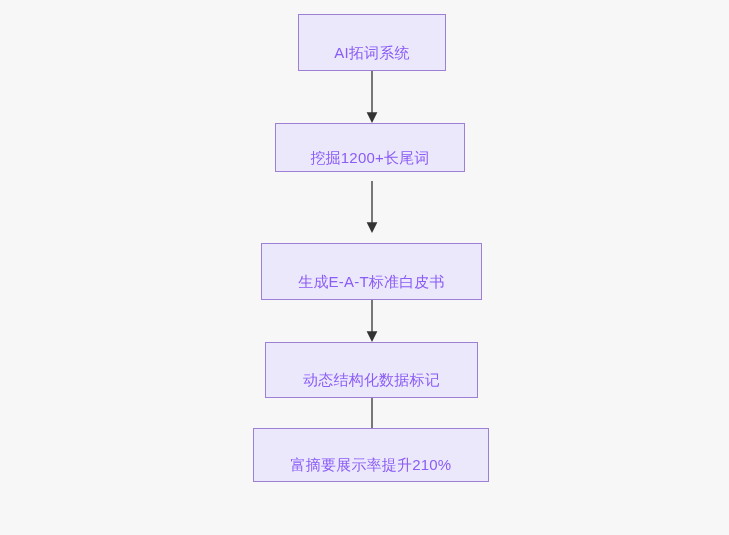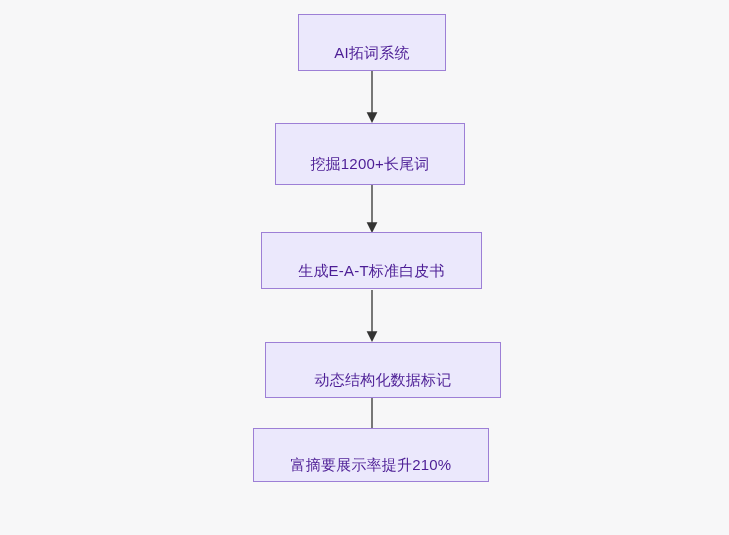--- a/index.html
+++ b/index.html
@@ -27,34 +27,34 @@
     box-sizing: border-box;
     background: #ebe8fc;
     border: 1.5px solid #9d7fd6;
     display: flex;
     align-items: center;
     justify-content: center;
     text-align: center;
   }
 
   .node-label {
-    color: #4c1d95;
+    color: #8b5cf6;
     font-size: 15px;
     line-height: 1.2;
     letter-spacing: 0.2px;
     white-space: nowrap;
     font-family: "Liberation Sans", "DejaVu Sans", sans-serif;
     margin-top: 20px;
   }
 
   
   .node-n1 { left: 298px; top: 14px;  width: 148px; height: 57px; }
-  .node-n2 { left: 275px; top: 123px; width: 190px; height: 62px; text-align: right; }
-  .node-n3 { left: 261px; top: 232px; width: 221px; height: 57px; }
-  .node-n4 { left: 265px; top: 342px; width: 236px; height: 56px; }
+  .node-n2 { left: 275px; top: 123px; width: 190px; height: 49px; text-align: right; }
+  .node-n3 { left: 261px; top: 243px; width: 221px; height: 57px; }
+  .node-n4 { left: 265px; top: 342px; width: 213px; height: 56px; }
   .node-n5 { left: 253px; top: 428px; width: 236px; height: 54px; }
 
   .edge {
     position: absolute;
     left: 0;
     top: 0;
     width: 729px;
     height: 535px;
     pointer-events: none;
     overflow: visible;

